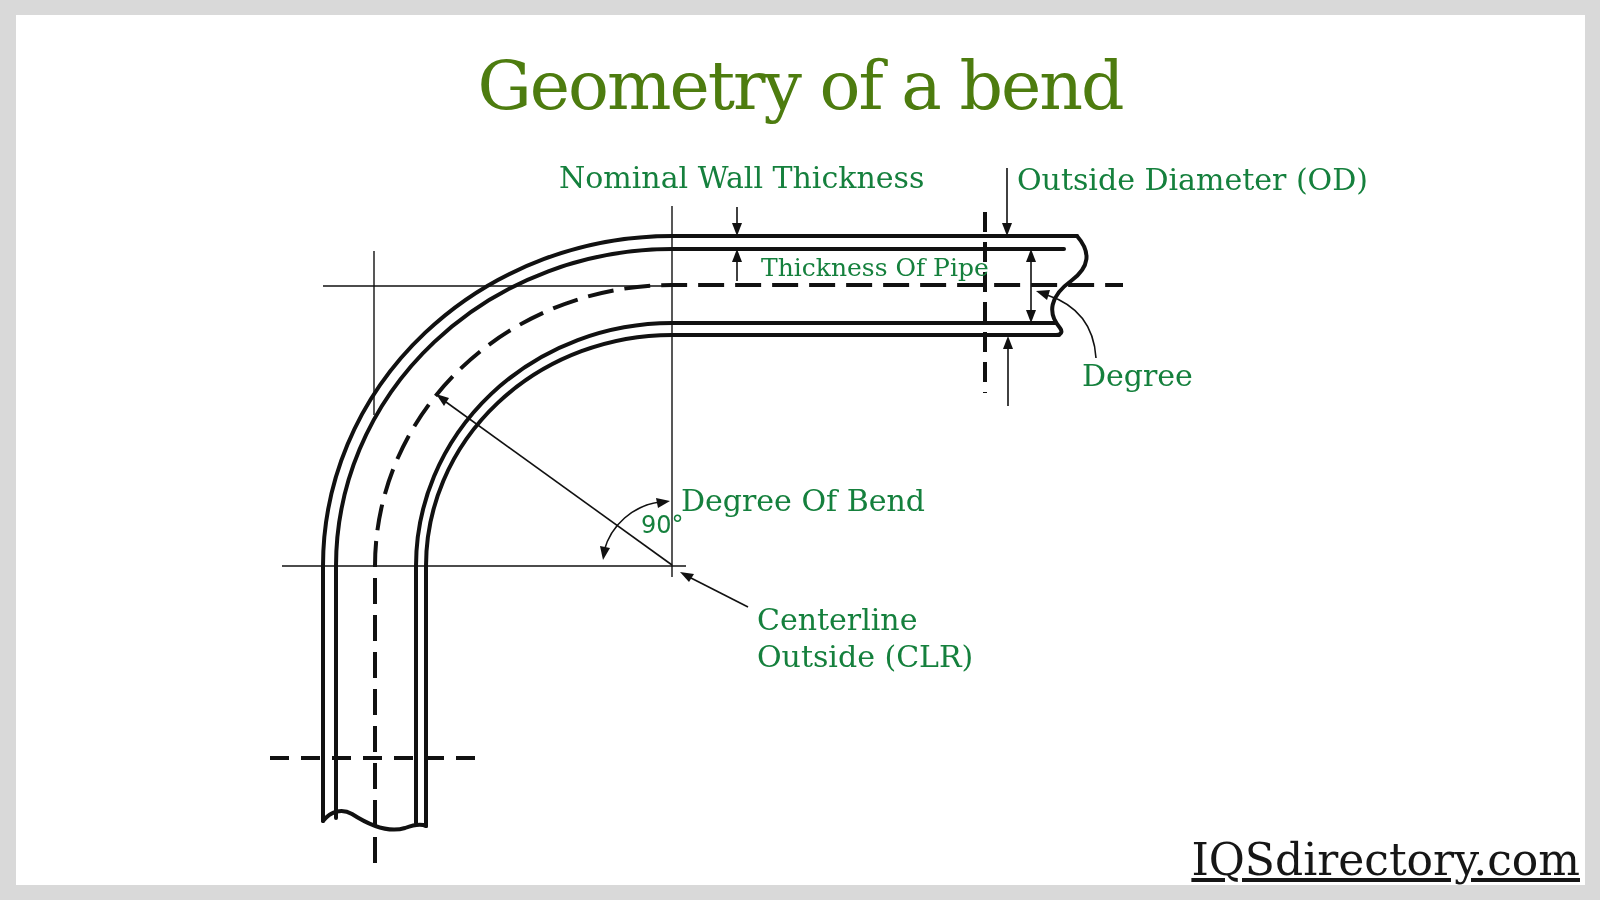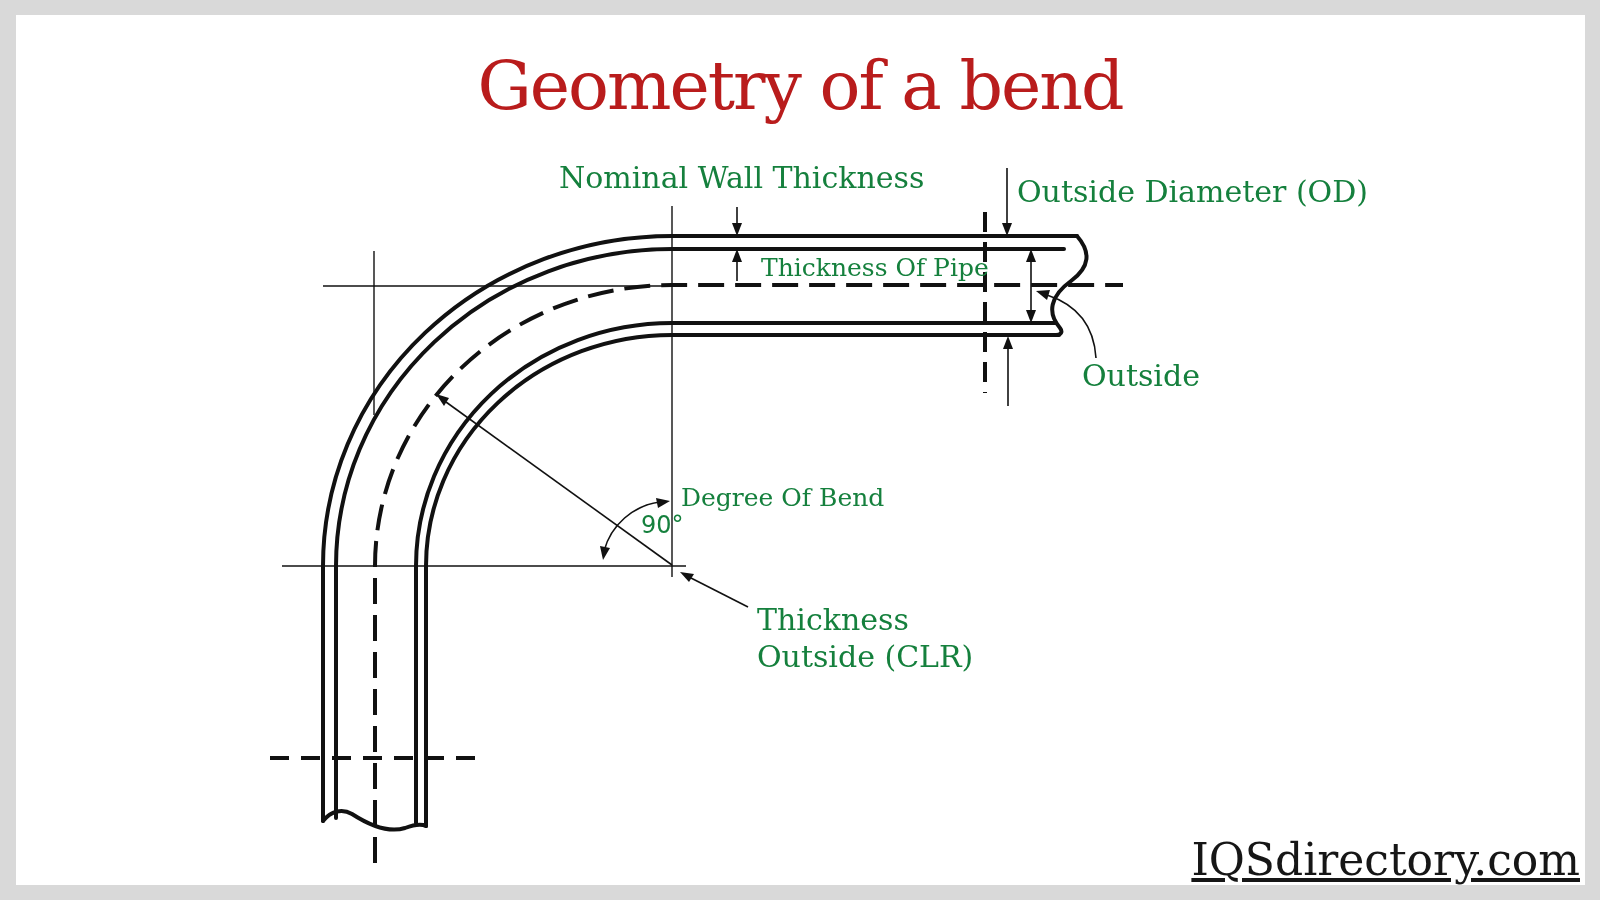--- a/index.html
+++ b/index.html
@@ -14,26 +14,26 @@
     width:1569px;height:870px;
     background:#ffffff;
   }
   #diagram-svg{position:absolute;left:0;top:0;width:1600px;height:900px;}
   .lbl{
     position:absolute;color:#15803d;white-space:nowrap;
     font-family:"DejaVu Serif","Liberation Serif",serif;
   }
   #title{
     left:0;top:46px;width:1600px;text-align:center;
-    font-size:68px;letter-spacing:-2px;color:#b91c1c;
+    font-size:68px;letter-spacing:-2px;color:#4d7c0f;
   }
   #lbl-nwt{left:559px;top:160px;font-size:30px;}
-  #lbl-od{left:1017px;top:162px;font-size:30px;margin-top:12px;}
+  #lbl-od{left:1017px;top:162px;font-size:30px;}
   #lbl-cop{left:761px;top:253px;font-size:25px;}
-  #lbl-dob{left:681px;top:483px;font-size:25px;}
+  #lbl-dob{left:681px;top:483px;font-size:30px;}
   #lbl-angle{left:626px;top:511px;font-size:24px;font-family:"DejaVu Sans","Liberation Sans",sans-serif;margin-left:15px;}
   #lbl-id{left:1082px;top:357px;font-size:30px;line-height:37px;}
   #lbl-clr{left:757px;top:601px;font-size:30px;line-height:37px;}
   #watermark{right:20px;top:834px;font-size:44px;color:#161616;text-decoration:underline;}
 </style>
 </head>
 <body>
 
 <div id="canvas"></div>
 
@@ -94,21 +94,21 @@
 
 <div id="lbl-od" class="lbl">Outside Diameter (OD)</div>
 
 <div id="lbl-cop" class="lbl">Thickness Of Pipe</div>
 
 <div id="lbl-dob" class="lbl">Degree Of Bend</div>
 
 <div id="lbl-angle" class="lbl">90°</div>
 
 <div id="lbl-id" class="lbl">
-  <div>Outside</div>
+  <div>Degree</div>
 </div>
 
 <div id="lbl-clr" class="lbl">
-  <div>Thickness</div>
+  <div>Centerline</div>
   <div>Outside (CLR)</div>
 </div>
 
 <div id="watermark" class="lbl">IQSdirectory.com</div>
 
 </body></html>

